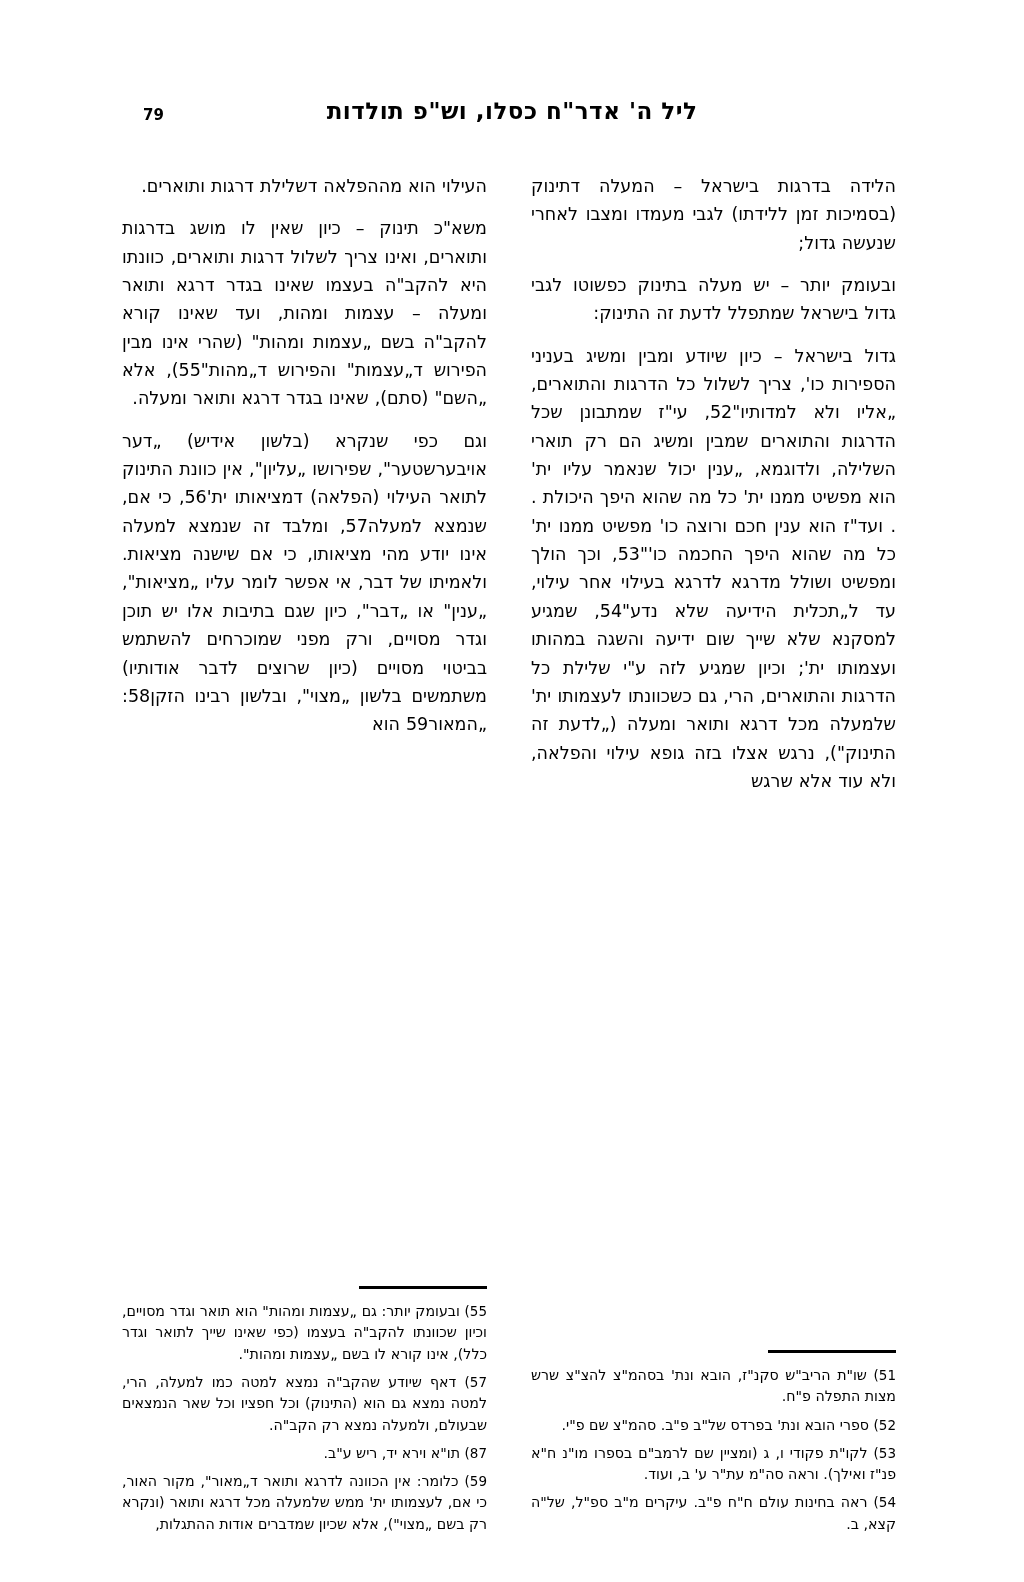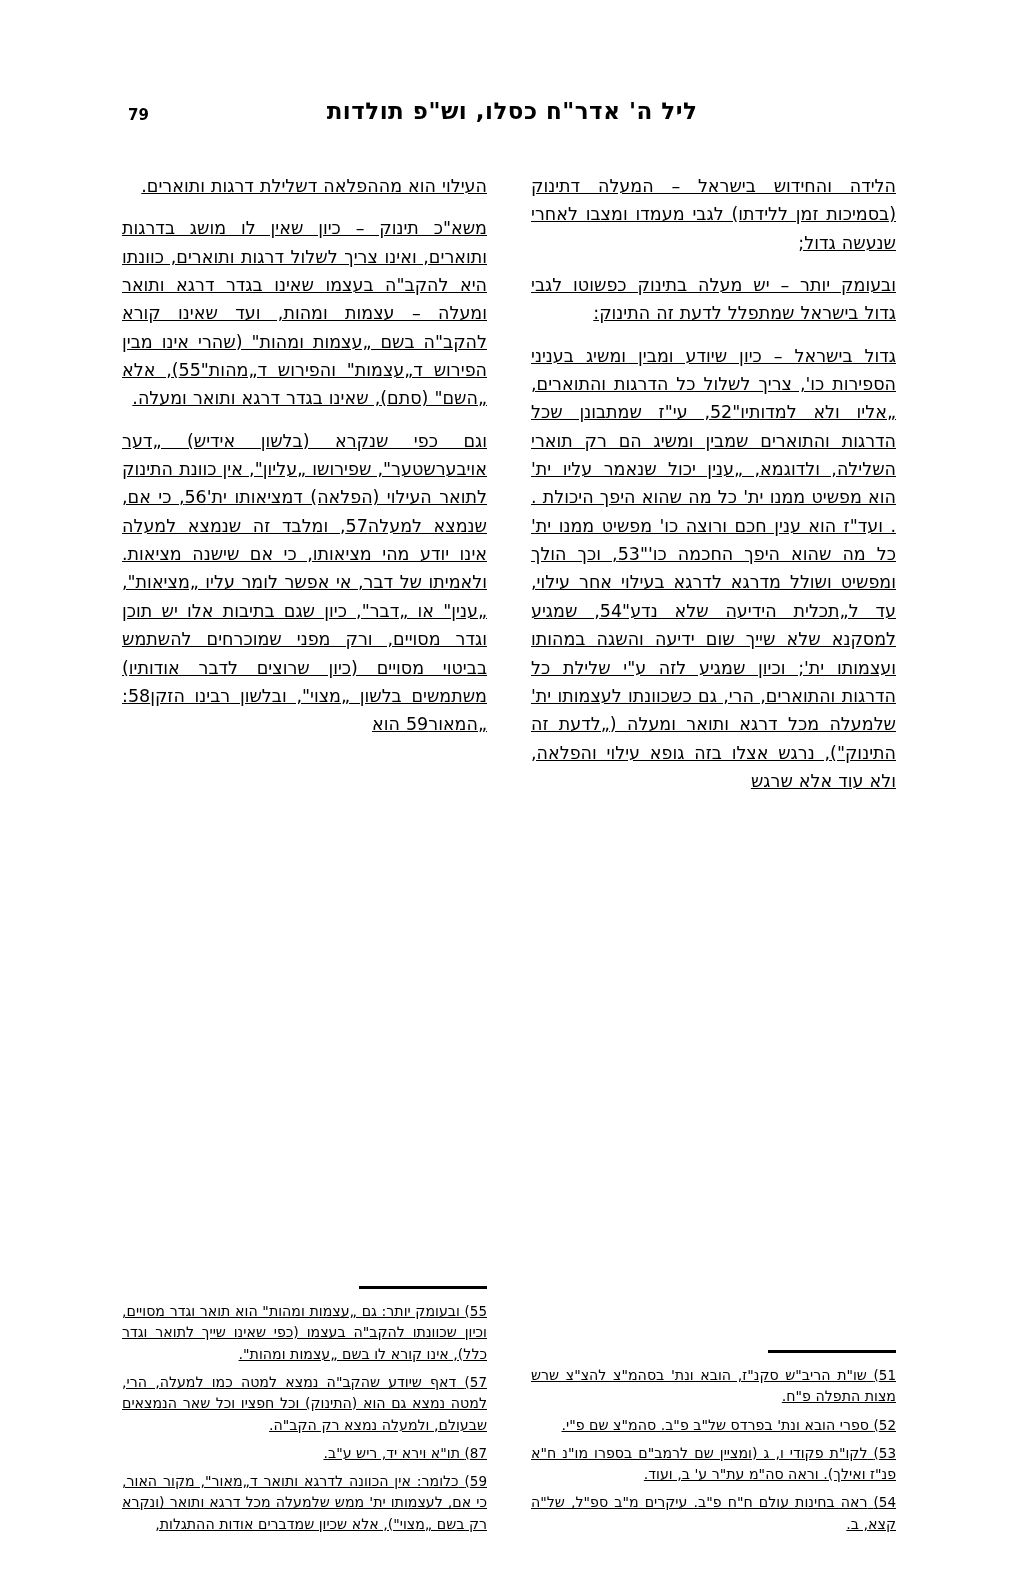--- a/index.html
+++ b/index.html
@@ -35,21 +35,21 @@
     right: 0;
     left: 0;
     top: 0;
     text-align: center;
     font-size: 23px;
     font-weight: bold;
     letter-spacing: 0.5px;
   }
   .page-number {
     position: absolute;
-    left: 0;
+    left: 15px;
     top: 8px;
     font-size: 15px;
     font-weight: bold;
     direction: ltr;
   }
 
   
   .columns {
     position: absolute;
     top: 172px;
@@ -59,21 +59,20 @@
     display: flex;
     flex-direction: row;
     gap: 44px;
     direction: rtl;
   }
   .column {
     flex: 1 1 0;
     position: relative;
     display: flex;
     flex-direction: column;
-    text-decoration: underline;
   }
   .col-main {
     flex: 1 1 auto;
   }
   p.body-par {
     margin: 0 0 14px 0;
     font-size: 17.5px;
     line-height: 1.62;
     text-align: justify;
     text-align-last: right;
@@ -112,21 +111,21 @@
 
   <div class="page-header">
     <div class="header-title">ליל ה' אדר"ח כסלו, וש"פ תולדות</div>
     <div class="page-number">79</div>
   </div>
 
   <div class="columns">
 
     <div class="column col-right">
       <div class="col-main">
-        <p class="body-par">הלידה והחידוש בישראל – המעלה דתינוק (בסמיכות זמן ללידתו) לגבי מעמדו ומצבו לאחרי שנעשה גדול;</p>
+        <p class="body-par">הלידה בדרגות בישראל – המעלה דתינוק (בסמיכות זמן ללידתו) לגבי מעמדו ומצבו לאחרי שנעשה גדול;</p>
         <p class="body-par">ובעומק יותר – יש מעלה בתינוק כפשוטו לגבי גדול בישראל שמתפלל לדעת זה התינוק:</p>
         <p class="body-par">גדול בישראל – כיון שיודע ומבין ומשיג בעניני הספירות כו', צריך לשלול כל הדרגות והתוארים, „אליו ולא למדותיו"52, עי"ז שמתבונן שכל הדרגות והתוארים שמבין ומשיג הם רק תוארי השלילה, ולדוגמא, „ענין יכול שנאמר עליו ית' הוא מפשיט ממנו ית' כל מה שהוא היפך היכולת . . ועד"ז הוא ענין חכם ורוצה כו' מפשיט ממנו ית' כל מה שהוא היפך החכמה כו'"53, וכך הולך ומפשיט ושולל מדרגא לדרגא בעילוי אחר עילוי, עד ל„תכלית הידיעה שלא נדע"54, שמגיע למסקנא שלא שייך שום ידיעה והשגה במהותו ועצמותו ית'; וכיון שמגיע לזה ע"י שלילת כל הדרגות והתוארים, הרי, גם כשכוונתו לעצמותו ית' שלמעלה מכל דרגא ותואר ומעלה („לדעת זה התינוק"), נרגש אצלו בזה גופא עילוי והפלאה, ולא עוד אלא שרגש</p>
       </div>
       <div class="fn-block">
         <div class="fn-rule"></div>
         <p class="fn">
           <span class="fn-num">51)</span>
           <span>שו"ת הריב"ש סקנ"ז, הובא ונת' בסהמ"צ להצ"צ שרש מצות התפלה פ"ח.</span>
         </p>
         <p class="fn">

